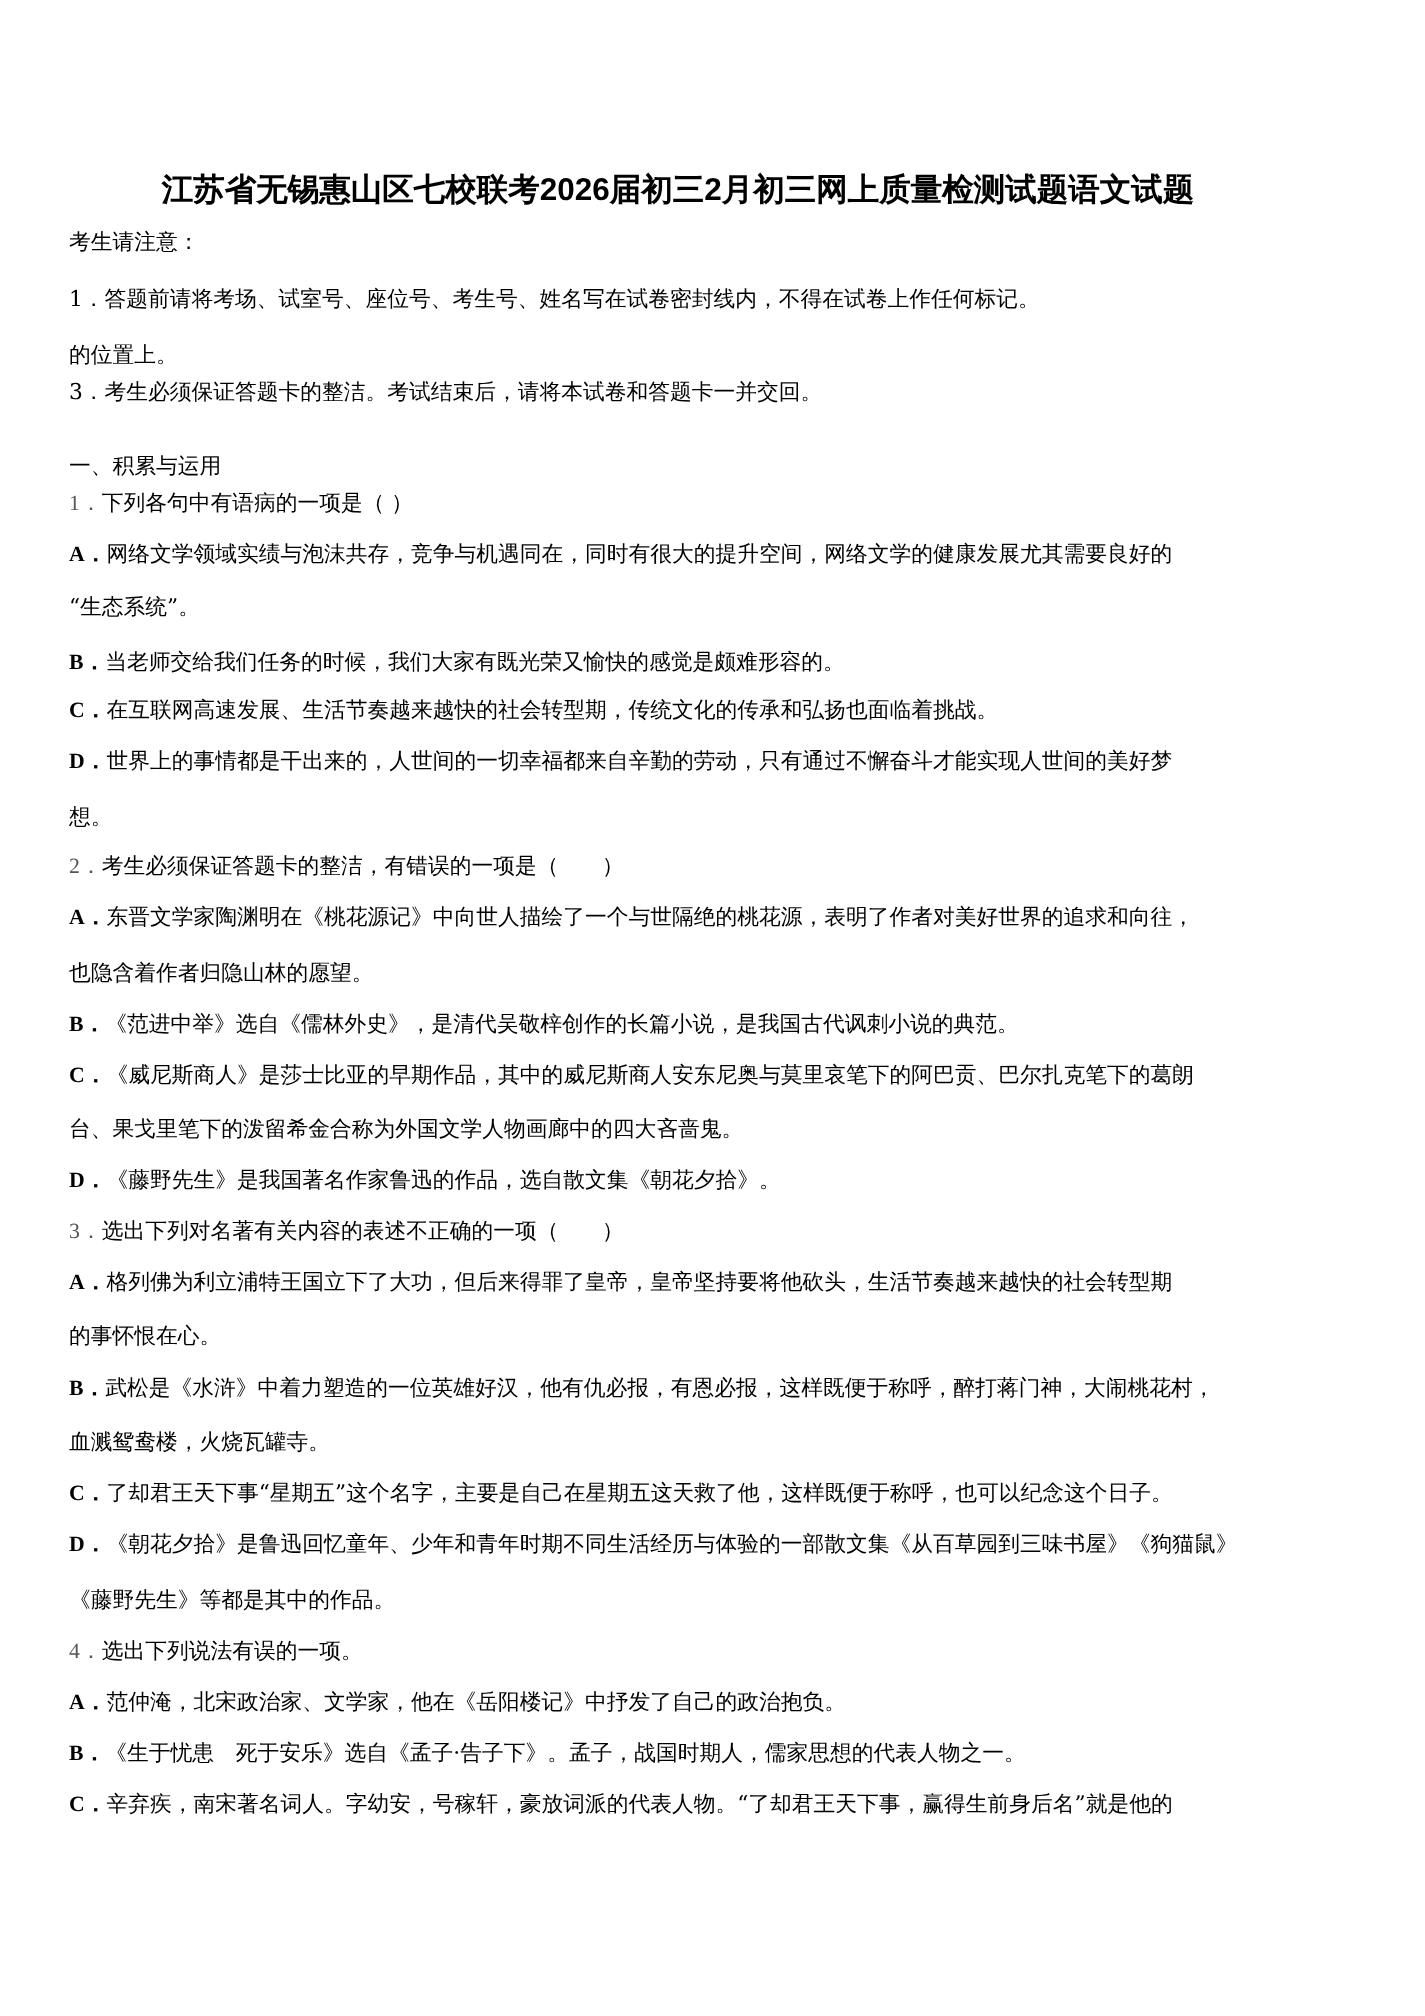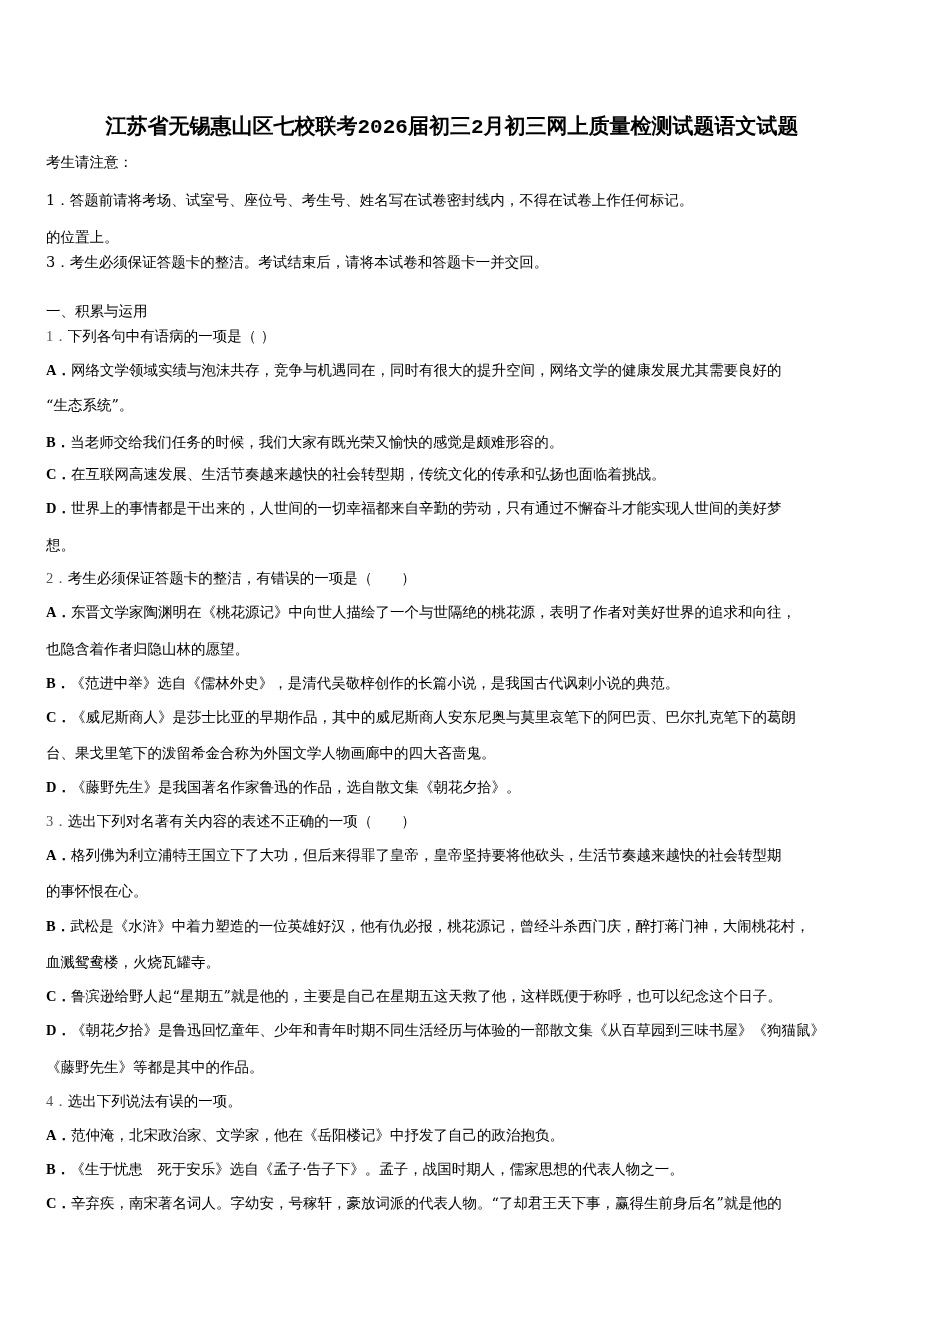--- a/index.html
+++ b/index.html
@@ -1,20 +1,20 @@
 <!DOCTYPE html>
 <html><head>
 <meta charset="utf-8">
 <style>
   html, body { margin:0; padding:0; background:#ffffff; }
   body { width:950px; height:1344px; position:relative; overflow:hidden;
          font-family:"DejaVu Serif", "Liberation Serif", serif; color:#000; }
   .page { position:absolute; left:0; top:0; width:950px; height:1344px; }
   .title { position:absolute; top:112px; left:0; width:904px; text-align:center;
-           font-family:Liberation Mono, monospace; font-weight:bold;
+           font-family:Liberation Sans, sans-serif; font-weight:bold;
            font-size:21px; letter-spacing:0px; }
   .line { position:absolute; left:46px; font-size:14.5px; white-space:nowrap; line-height:20px; }
   .opt .lbl { font-weight:bold; font-family:"Liberation Serif", serif; }
   .qnum { color:#555; font-family:"Liberation Serif", serif; }
 </style>
 </head>
 <body>
 
 <div class="page">
   <div class="title">江苏省无锡惠山区七校联考2026届初三2月初三网上质量检测试题语文试题</div>
@@ -44,23 +44,23 @@
   <div class="line opt" style="top:673px"><span class="lbl">B．</span><span>《范进中举》选自《儒林外史》，是清代吴敬梓创作的长篇小说，是我国古代讽刺小说的典范。</span></div>
   <div class="line opt" style="top:707px"><span class="lbl">C．</span><span>《威尼斯商人》是莎士比亚的早期作品，其中的威尼斯商人安东尼奥与莫里哀笔下的阿巴贡、巴尔扎克笔下的葛朗</span></div>
   <div class="line" style="top:743px">台、果戈里笔下的泼留希金合称为外国文学人物画廊中的四大吝啬鬼。</div>
   <div class="line opt" style="top:777px"><span class="lbl">D．</span><span>《藤野先生》是我国著名作家鲁迅的作品，选自散文集《朝花夕拾》。</span></div>
 
   <div class="line" style="top:811px">
     <span class="qnum">3．</span><span>选出下列对名著有关内容的表述不正确的一项（　　）</span>
   </div>
   <div class="line opt" style="top:845px"><span class="lbl">A．</span><span>格列佛为利立浦特王国立下了大功，但后来得罪了皇帝，皇帝坚持要将他砍头，生活节奏越来越快的社会转型期</span></div>
   <div class="line" style="top:881px">的事怀恨在心。</div>
-  <div class="line opt" style="top:916px"><span class="lbl">B．</span><span>武松是《水浒》中着力塑造的一位英雄好汉，他有仇必报，桃花源记，曾经斗杀西门庆，醉打蒋门神，大闹桃花村，</span></div>
+  <div class="line opt" style="top:916px"><span class="lbl">B．</span><span>武松是《水浒》中着力塑造的一位英雄好汉，他有仇必报，有恩必报，这样既便于称呼，醉打蒋门神，大闹桃花村，</span></div>
   <div class="line" style="top:952px">血溅鸳鸯楼，火烧瓦罐寺。</div>
-  <div class="line opt" style="top:986px"><span class="lbl">C．</span><span>鲁滨逊给野人起“星期五”就是他的，主要是自己在星期五这天救了他，这样既便于称呼，也可以纪念这个日子。</span></div>
+  <div class="line opt" style="top:986px"><span class="lbl">C．</span><span>了却君王天下事“星期五”这个名字，主要是自己在星期五这天救了他，这样既便于称呼，也可以纪念这个日子。</span></div>
   <div class="line opt" style="top:1020px"><span class="lbl">D．</span><span>《朝花夕拾》是鲁迅回忆童年、少年和青年时期不同生活经历与体验的一部散文集《从百草园到三味书屋》《狗猫鼠》</span></div>
   <div class="line" style="top:1057px">《藤野先生》等都是其中的作品。</div>
 
   <div class="line" style="top:1091px">
     <span class="qnum">4．</span><span>选出下列说法有误的一项。</span>
   </div>
   <div class="line opt" style="top:1125px"><span class="lbl">A．</span><span>范仲淹，北宋政治家、文学家，他在《岳阳楼记》中抒发了自己的政治抱负。</span></div>
   <div class="line opt" style="top:1159px"><span class="lbl">B．</span><span>《生于忧患　死于安乐》选自《孟子·告子下》。孟子，战国时期人，儒家思想的代表人物之一。</span></div>
   <div class="line opt" style="top:1193px"><span class="lbl">C．</span><span>辛弃疾，南宋著名词人。字幼安，号稼轩，豪放词派的代表人物。“了却君王天下事，赢得生前身后名”就是他的</span></div>
 </div>

